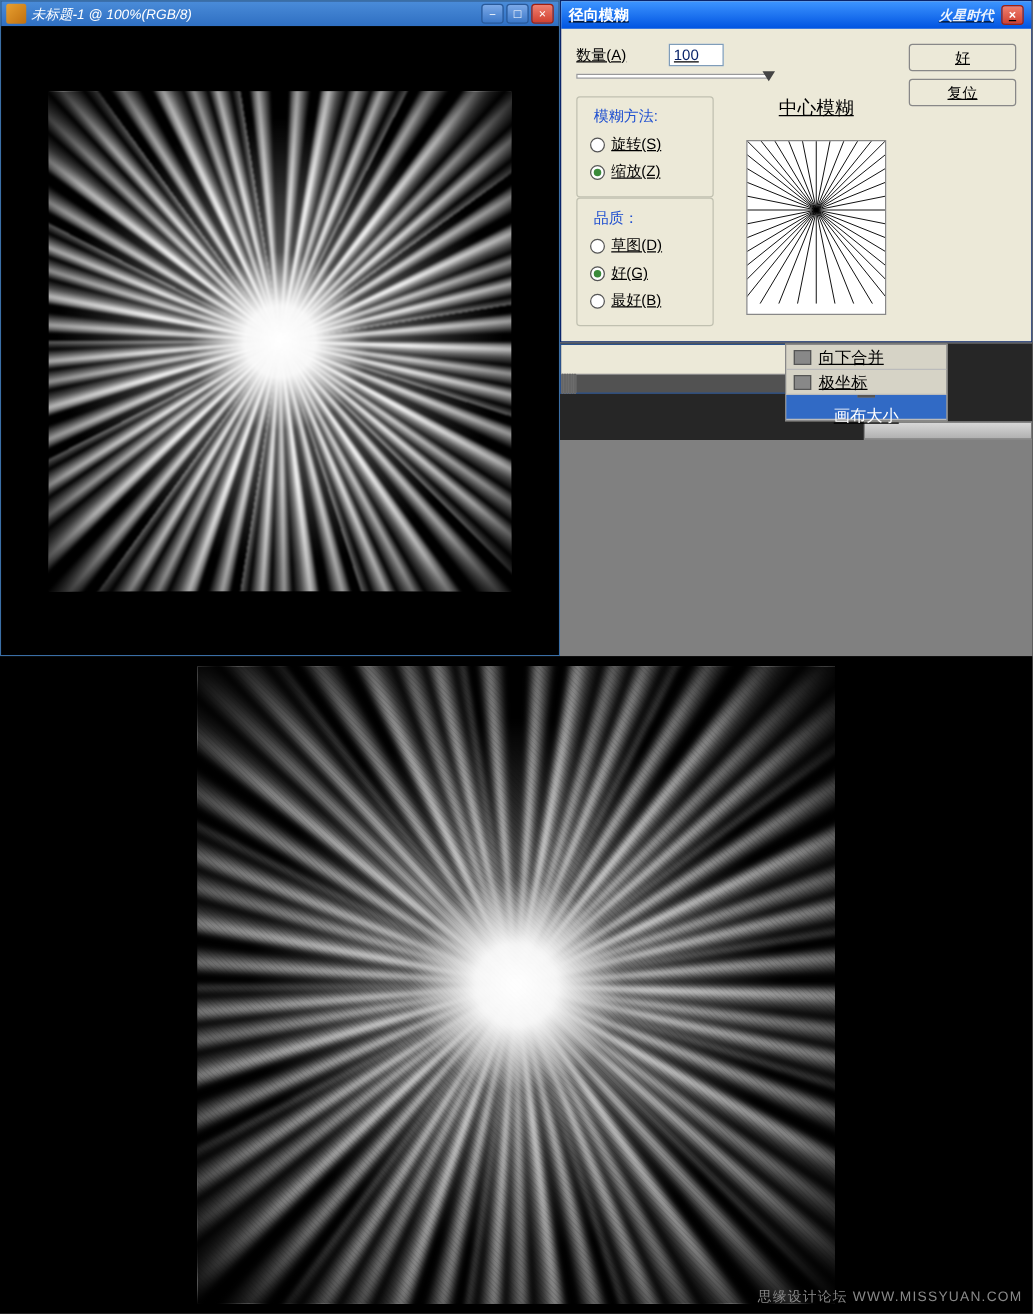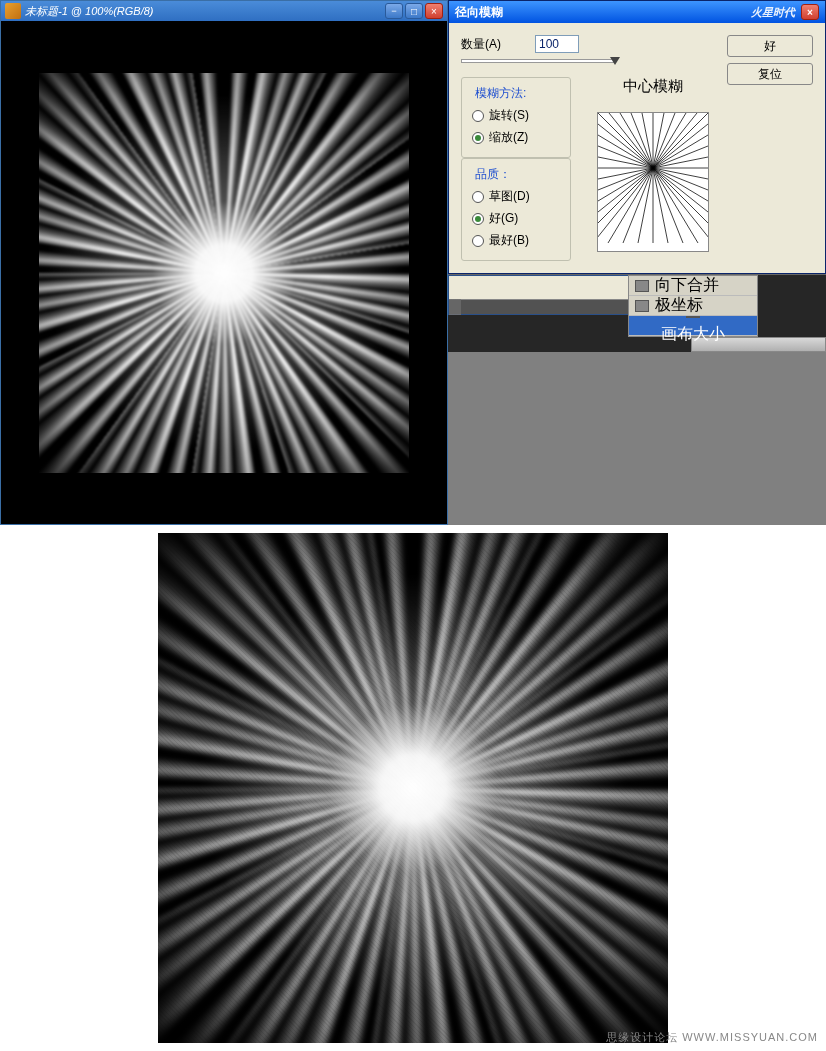--- a/index.html
+++ b/index.html
@@ -33,21 +33,21 @@
     #888 27deg
   );
   filter: blur(1px);
 }
 .starburst::after { content:''; position:absolute; inset:0;
   background: radial-gradient(circle at 50% 50%, #fff 0%, rgba(255,255,255,0.95) 8%, rgba(255,255,255,0.3) 20%, transparent 50%);
 }
 .vignette { position:absolute; inset:0; background: radial-gradient(ellipse at 50% 50%, transparent 40%, rgba(0,0,0,0.3) 75%, rgba(0,0,0,0.8) 100%); }
 
 
-.right-area { flex: 1; display: flex; flex-direction: column; }
+.right-area { flex: 1; display: flex; flex-direction: column; text-decoration: underline; }
 
 
 .dialog { background: #ece9d8; border: 1px solid #0a246a; }
 .dialog-titlebar { height: 22px; background: linear-gradient(180deg,#3d95ff,#0053e1); color:#fff; display:flex; align-items:center; padding: 0 6px; font-weight: bold; font-size: 12px; }
 .dialog-titlebar .dtitle { flex: 1; }
 .dialog-titlebar .logo { font-size: 11px; opacity: 0.9; font-style: italic; }
 .dialog-close { width: 18px; height: 16px; background: linear-gradient(180deg,#f08070,#d04030); color:#fff; border:1px solid #a02010; border-radius:3px; font-size:10px; display:flex; align-items:center; justify-content:center; margin-left: 6px; }
 .dialog-body { padding: 12px; display: flex; gap: 18px; }
 .dialog-left { flex: 1; }
 .dialog-right { width: 86px; display: flex; flex-direction: column; gap: 6px; }
@@ -70,28 +70,28 @@
 .preview-box { width: 112px; height: 140px; background: #fff; border: 1px solid #888; position:relative; overflow:hidden; }
 .preview-burst { position:absolute; inset:-20px; }
 
 
 .panel-strip { border-top: 1px solid #666; }
 .panel-row1 { display: flex; }
 .panel-left-gap { width: 180px; height: 40px; background: #525252; border: 1px solid #2a508a; border-right: none; display:flex; flex-direction:column; }
 .panel-left-gap .blank-top { flex:1; background:#ece9d8; border-bottom:1px solid #888; }
 .ico { width: 16px; height: 14px; background:#888; border:1px solid #666; border-radius:2px; }
 .history-panel { width: 130px; background: #d6d3c6; border: 1px solid #888; }
-.history-item { height: 20px; display:flex; align-items:center; gap: 6px; padding: 0 6px; font-size: 16px; border-bottom: 1px solid #bbb; }
+.history-item { height: 20px; display:flex; align-items:center; gap: 6px; padding: 0 6px; font-size: 13px; border-bottom: 1px solid #bbb; }
 .history-item.selected { background: #316ac5; color: #fff; flex-direction: column; }
 .history-icon { width: 14px; height: 12px; background: #888; border:1px solid #555; }
 .panel-row2 { height: 15px; background: linear-gradient(180deg,#d8d8d8,#b0b0b0); border:1px solid #888; margin-left: auto; width: 135px; text-align:center; font-size:10px; padding-top:1px; }
 .gray-fill { flex: 1; background: #808080; }
 
 
-.bottom-section { height: 526px; background: #ffffff; display:flex; align-items:center; justify-content:center; position:relative; }
+.bottom-section { height: 526px; background: #000000; display:flex; align-items:center; justify-content:center; position:relative; }
 .bottom-img { width: 510px; height: 510px; background:#000; position:relative; overflow:hidden; }
 .bottom-starburst { position:absolute; inset:-80px; background:
   repeating-conic-gradient(from 0deg at 50% 50%,
     #000 0deg, #000 2deg,
     #6a6a6a 3deg, #ccc 4deg,
     #000 7deg, #000 9deg,
     #999 10deg, #eee 11deg,
     #555 13deg, #000 15deg,
     #bbb 17deg, #000 20deg,
     #ddd 22deg, #000 25deg,

